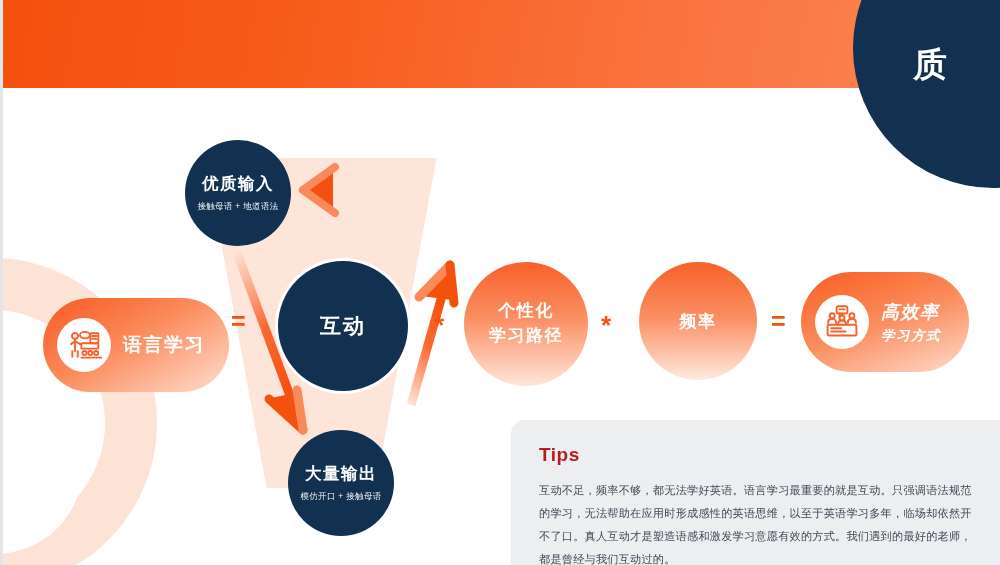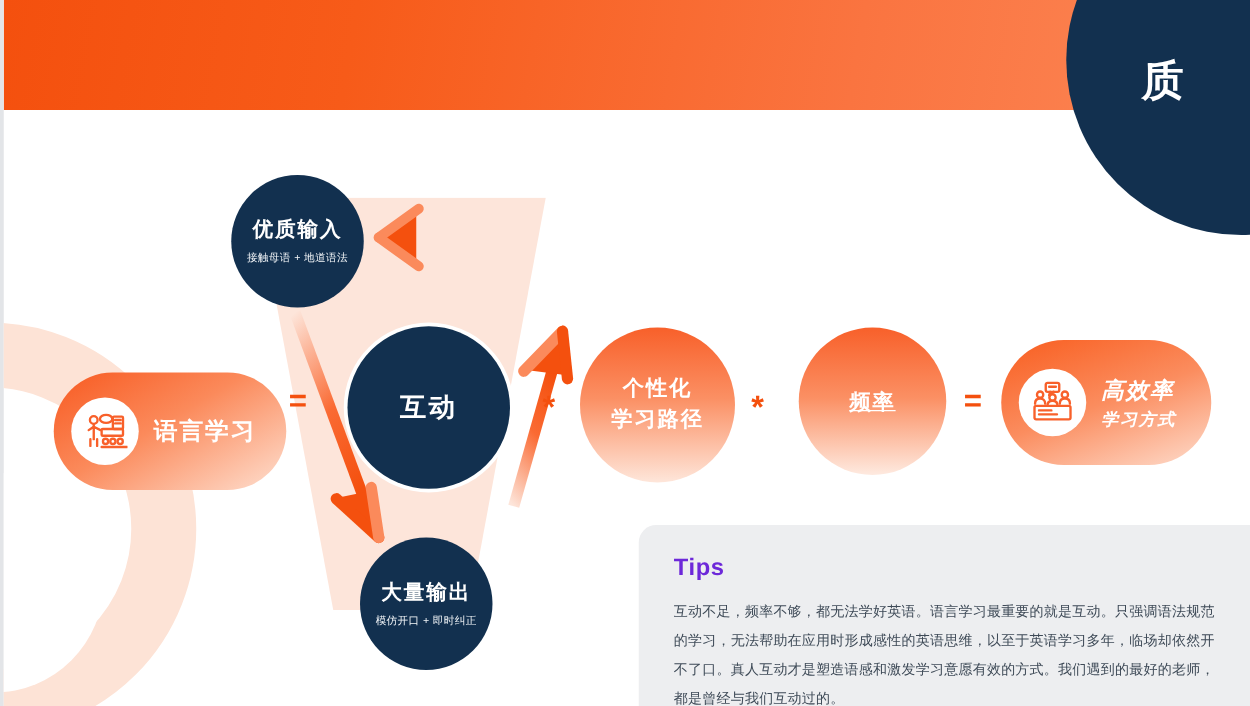--- a/index.html
+++ b/index.html
@@ -153,21 +153,20 @@
   }
   #circ-path{
     left:461px; top:262px; width:124px; height:124px;
     background:linear-gradient(180deg,#F8602A 0%,#FB9064 46%,#FEE6DA 100%);
     text-align:right;
   }
   #circ-path .g1,#circ-path .g2{ font-size:17px; font-weight:bold; letter-spacing:1.5px; line-height:1.45; }
   #circ-freq{
     left:636px; top:262px; width:118px; height:118px;
     background:linear-gradient(180deg,#F8602A 0%,#FB9064 48%,#FEEAE0 100%);
-    text-decoration:underline;
   }
   #circ-freq .g1{ font-size:17px; font-weight:bold; letter-spacing:1.5px; }
 
   .op{
     position:absolute;
     color:#F4500E; font-weight:bold;
     z-index:5;
   }
   #op-eq1{ left:228px; top:307px; font-size:25px; }
   #op-mul1{ left:431px; top:310px; font-size:26px; }
@@ -178,21 +177,21 @@
   .tips{
     position:absolute;
     left:508px; top:420px;
     width:492px; height:145px;
     background:#EDEEF0;
     border-top-left-radius:14px;
     z-index:6;
     padding:24px 28px 0 28px;
   }
   .tips-title{
-    font-size:19px; font-weight:bold; color:#6d28d9;
+    font-size:19px; font-weight:bold; color:#b91c1c;
     letter-spacing:.5px;
   }
   .tips-body{
     margin-top:13px;
     font-size:11.2px; color:#3E4A57; line-height:2.05;
     letter-spacing:.2px;
   }
 </style>
 </head>
 <body>
@@ -247,21 +246,21 @@
   </svg>
 
   <div class="node" id="node-input">
     <span class="n-title">优质输入</span>
     <span class="n-sub">接触母语 + 地道语法</span>
   </div>
 
 
   <div class="node" id="node-output">
     <span class="n-title">大量输出</span>
-    <span class="n-sub">模仿开口 + 即时纠正</span>
+    <span class="n-sub">模仿开口 + 接触母语</span>
   </div>
 
   <div class="node" id="node-center">
     <span class="n-title">互动</span>
   </div>
 
   <div class="pill" id="pill-left">
     <span class="pill-icon">
       <svg width="36" height="36" viewBox="0 0 40 40" fill="none" stroke="#F8602A" stroke-width="2.1" stroke-linecap="round" stroke-linejoin="round">
         <circle cx="10" cy="10" r="3.4"></circle>

